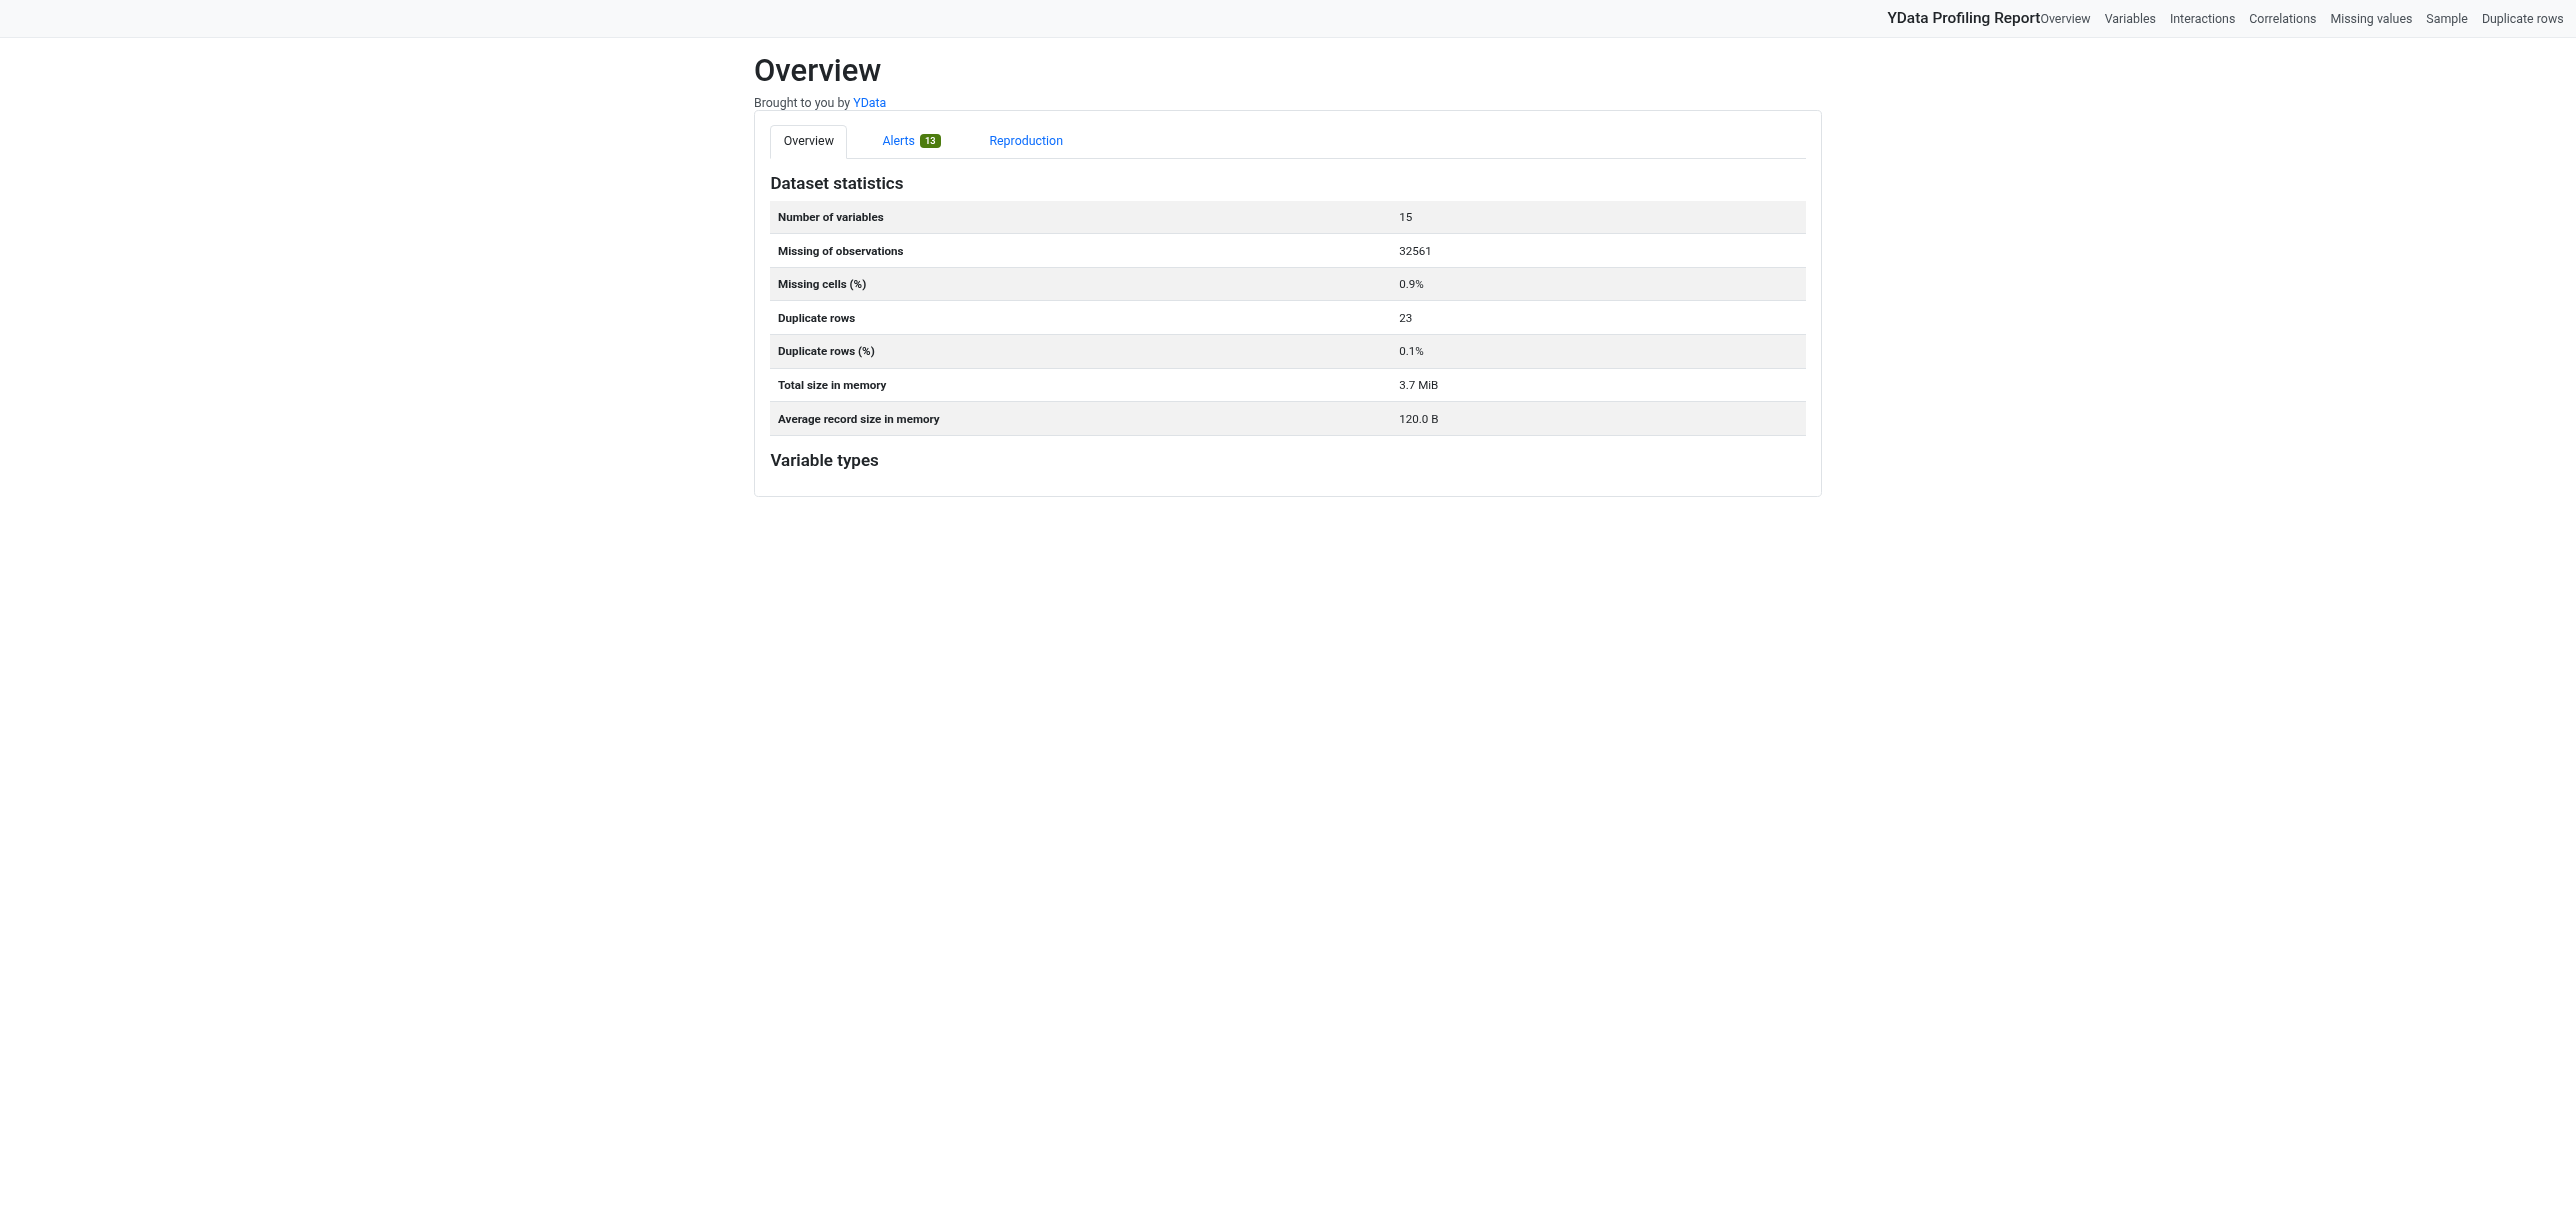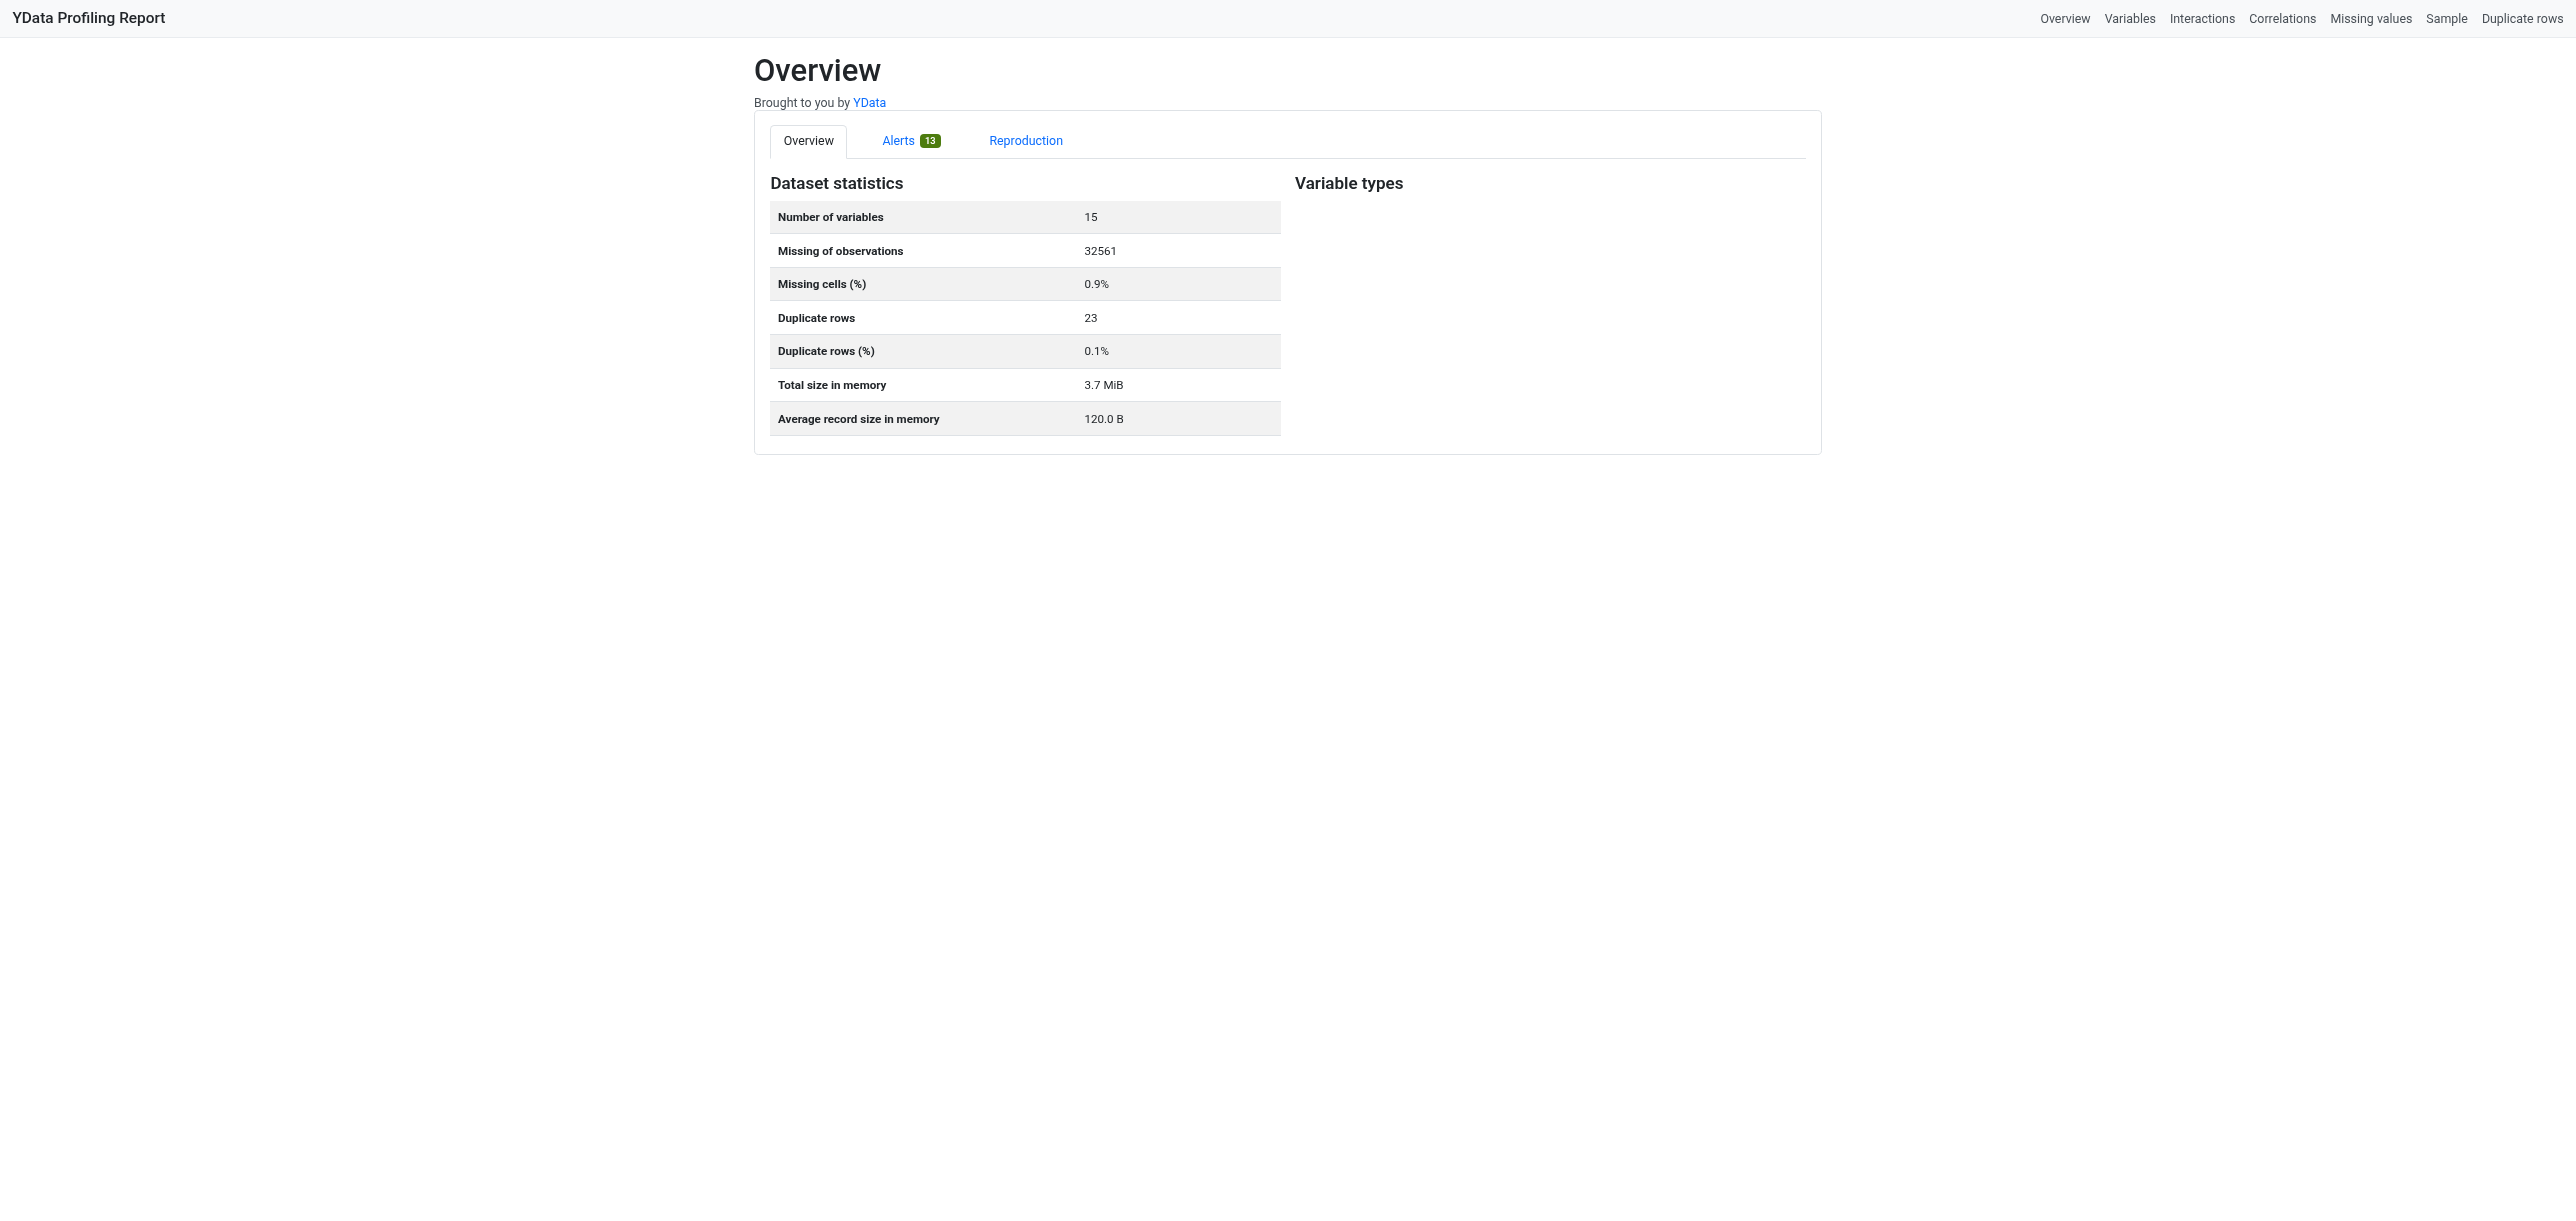--- a/index.html
+++ b/index.html
@@ -5,21 +5,21 @@
   * { box-sizing: border-box; margin: 0; padding: 0; }
   body {
     font-family: -apple-system, BlinkMacSystemFont, "Segoe UI", Roboto, "Helvetica Neue", Arial, sans-serif;
     background: #ffffff;
     color: #212529;
     font-size: 12.4px;
   }
   .navbar {
     background: #f8f9fa;
     display: flex;
-    justify-content: space-between;
+    justify-content: flex-end;
     align-items: center;
     padding: 9.3px 12.4px;
     border-bottom: 0.8px solid #e9ecef;
   }
   .navbar-brand {
     font-size: 15.4px;
     font-weight: 500;
     color: #212529;
   }
   .navbar-nav {
@@ -90,21 +90,21 @@
     background: #4d7c0f;
     color: #fff;
     font-size: 9.3px;
     font-weight: 600;
     padding: 1.5px 5.4px;
     border-radius: 3.9px;
     line-height: 1.2;
   }
   .panel-grid {
     display: grid;
-    grid-template-columns: 1fr 1fr;
+    grid-template-columns: 1fr;
     gap: 14px;
   }
   .section-heading {
     font-size: 17px;
     font-weight: 600;
     margin-bottom: 7.7px;
     color: #212529;
   }
   table.stats {
     width: 100%;

